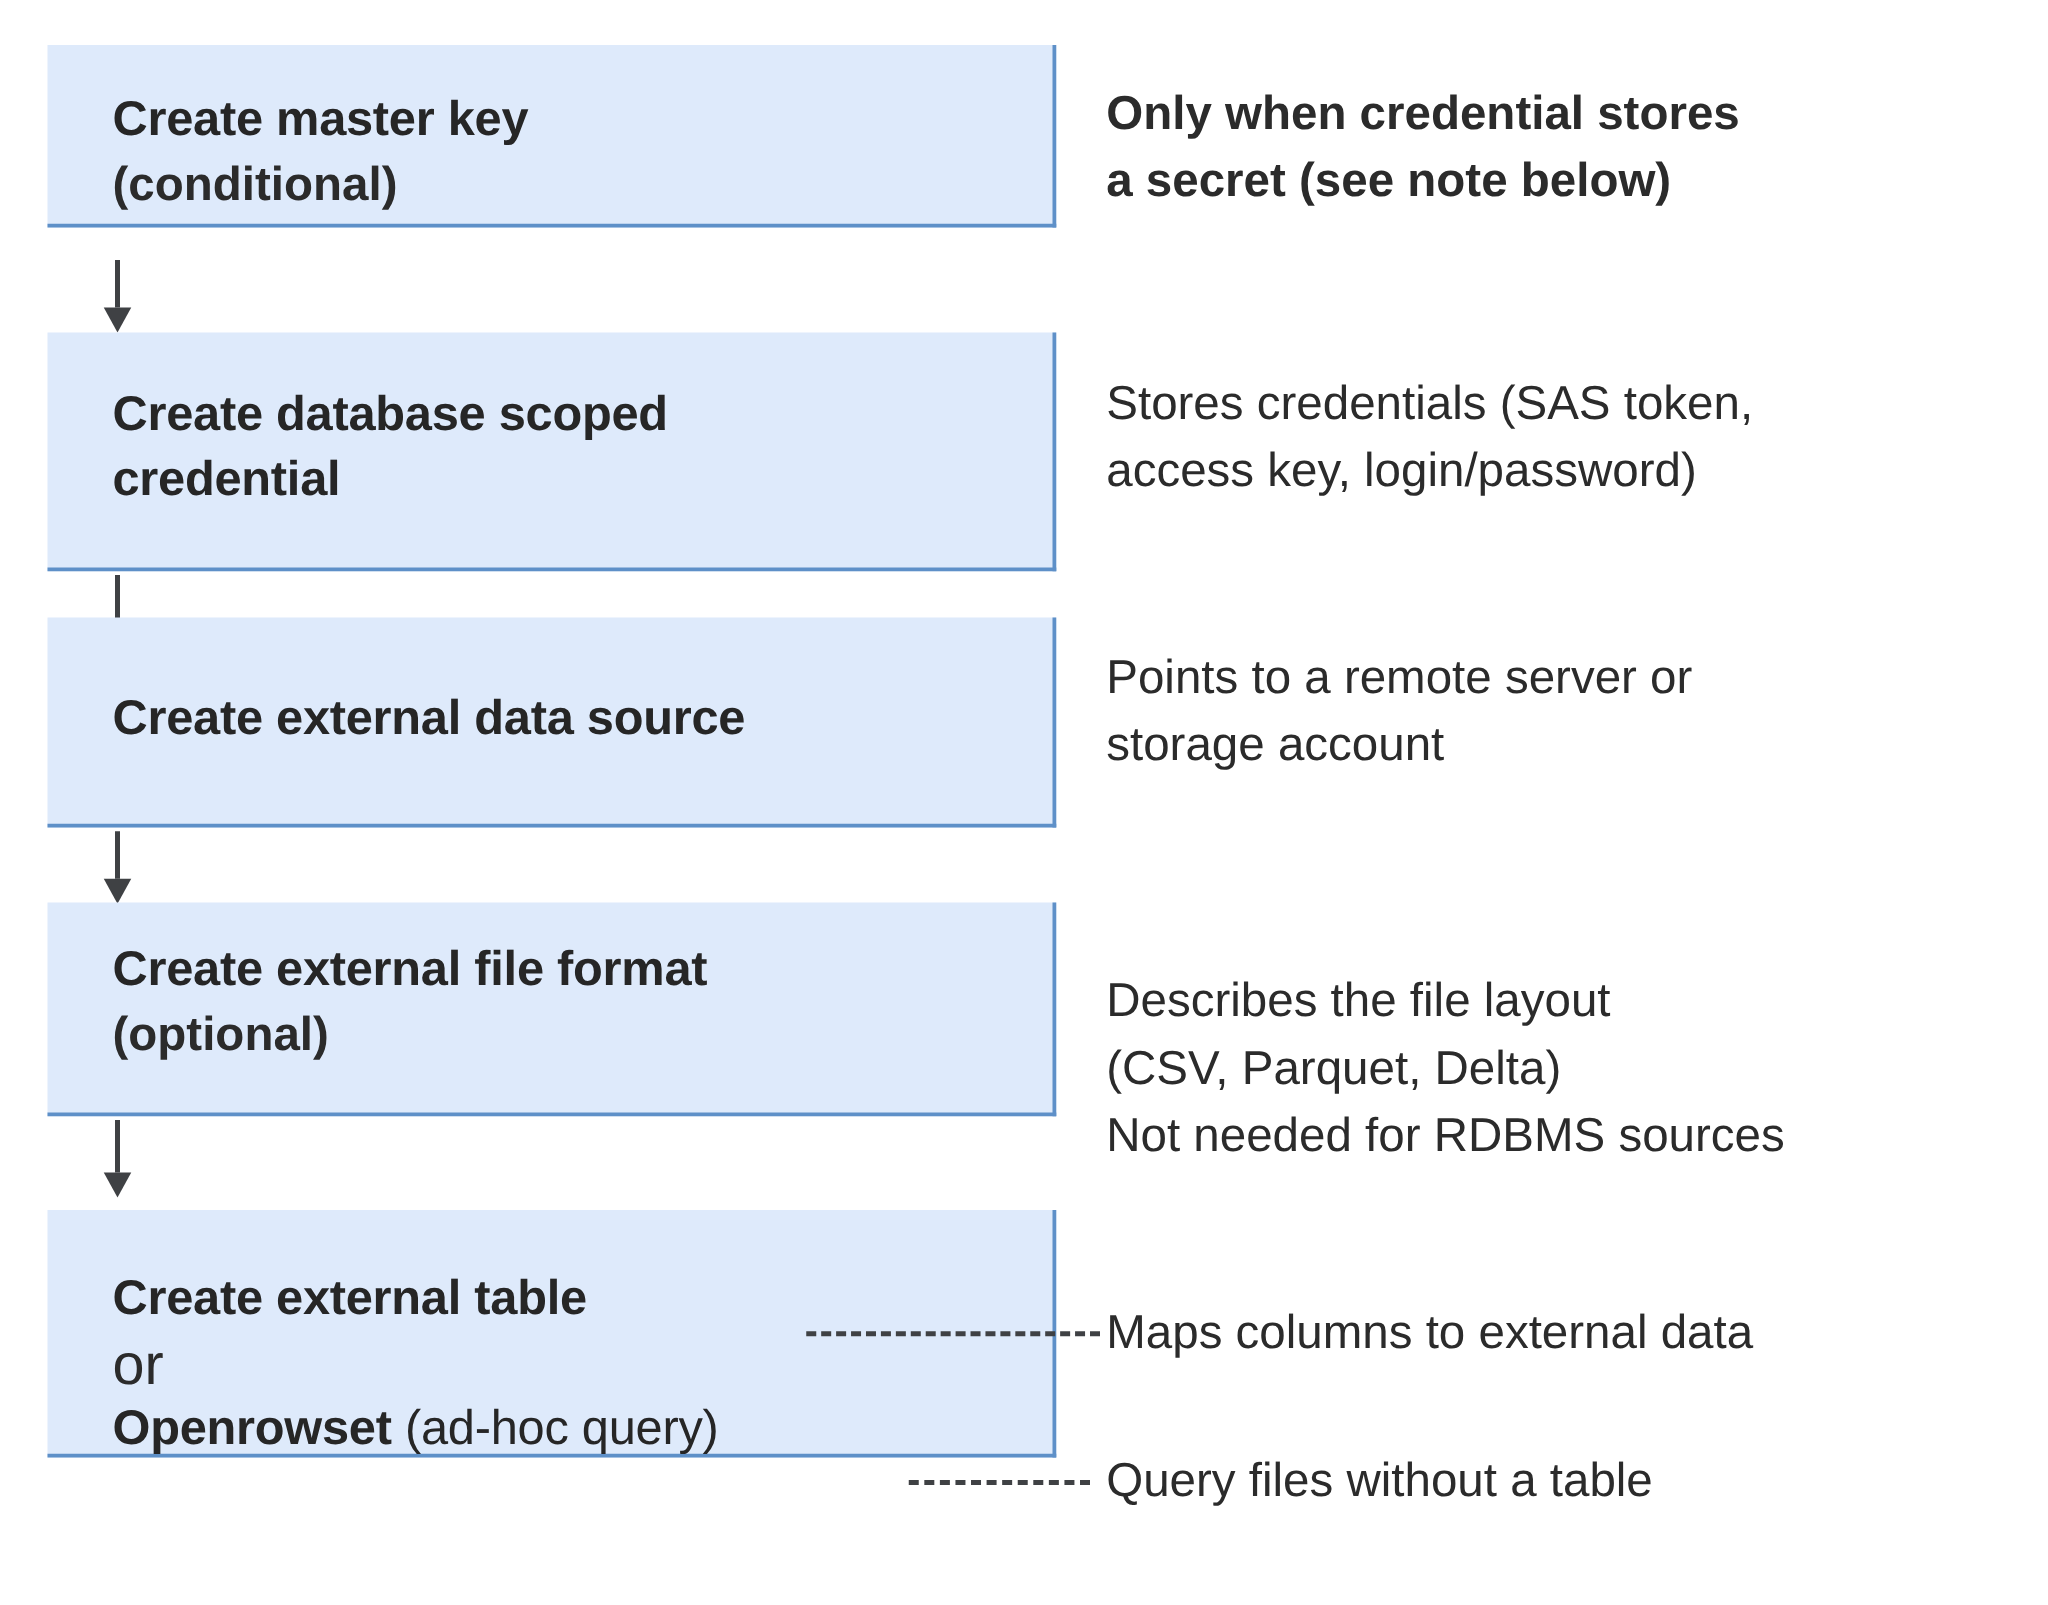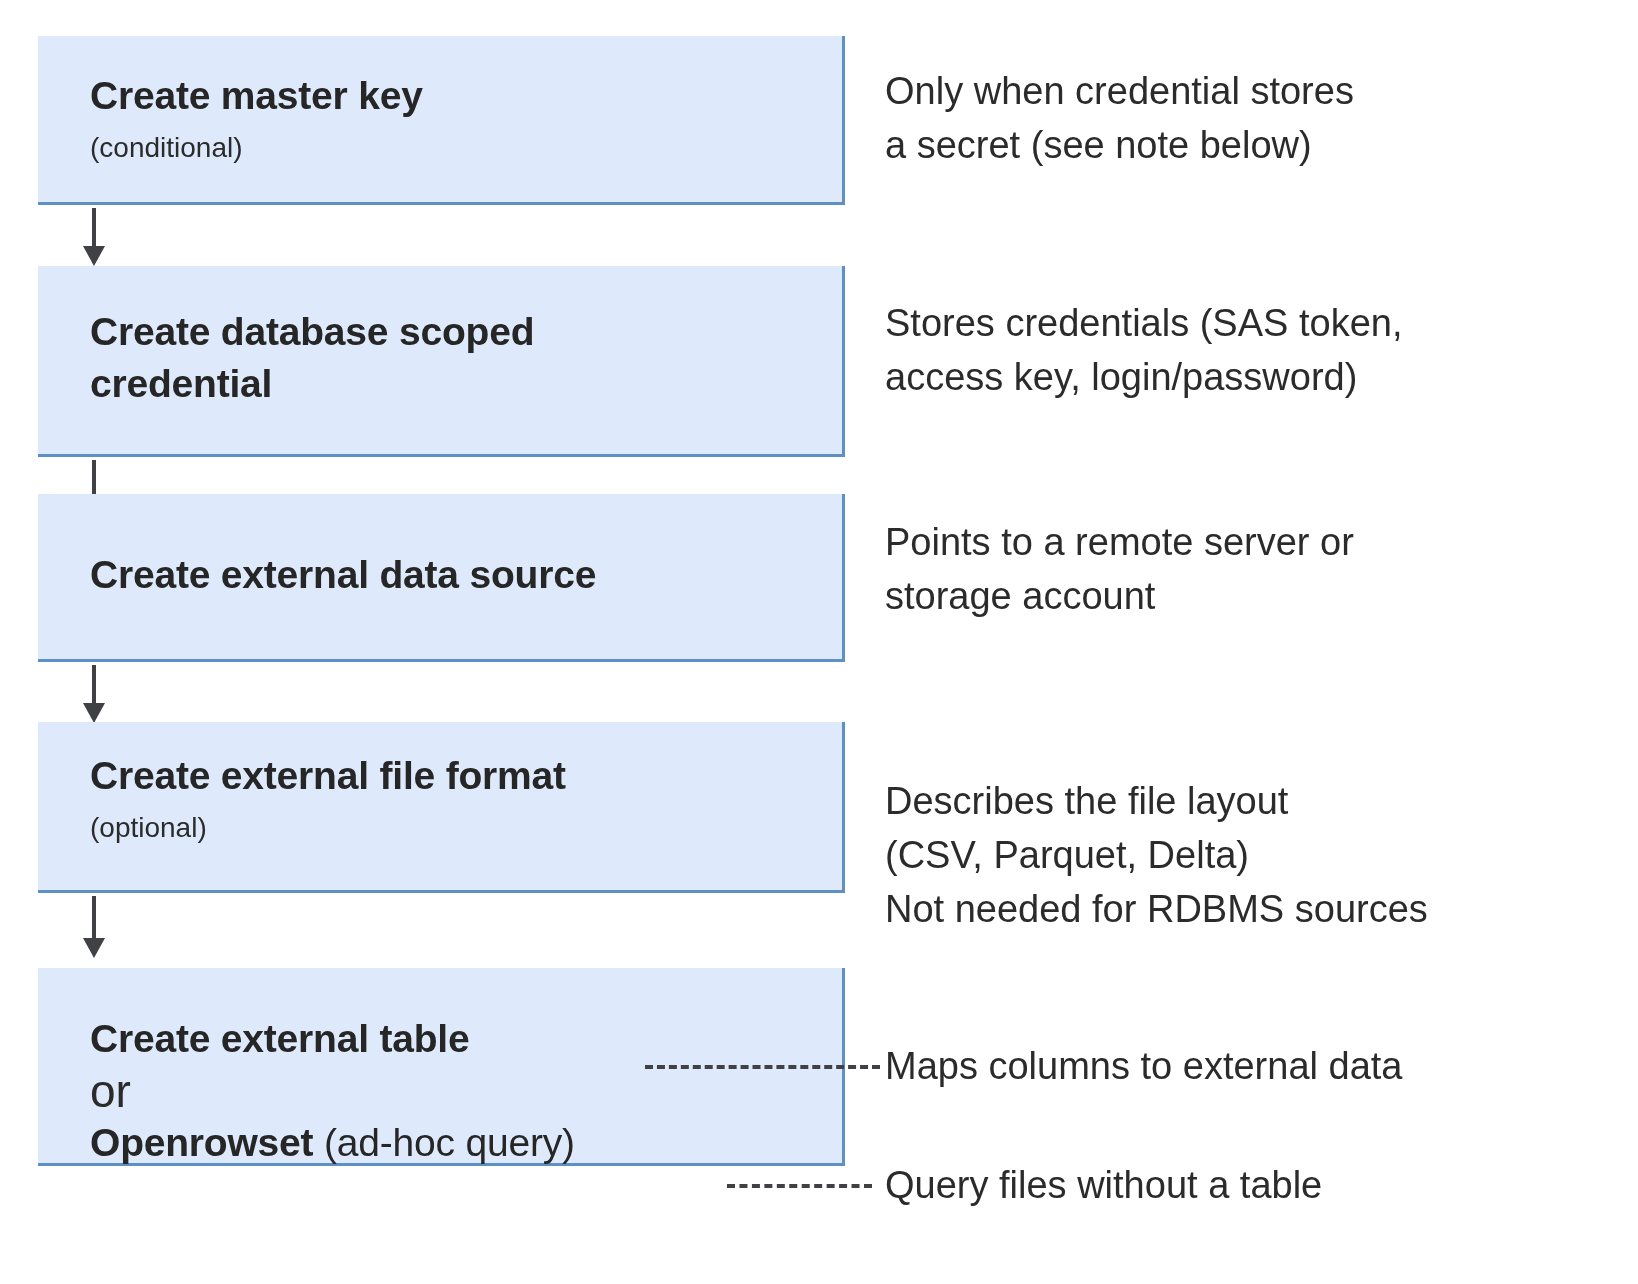--- a/index.html
+++ b/index.html
@@ -37,22 +37,22 @@
     right: 10px;
   }
   .step-title {
     font-weight: bold;
     font-size: 39px;
     line-height: 52px;
     color: #262626;
     letter-spacing: -0.2px;
   }
   .step-sub {
-    font-weight: normal;
-    font-size: 28px;
+    font-weight: bold;
+    font-size: 38px;
     line-height: 52px;
     color: #2b2b2b;
   }
   .step-or {
     font-weight: normal;
     font-size: 46px;
     line-height: 52px;
     color: #2b2b2b;
   }
   .step-inline-normal {
@@ -98,27 +98,27 @@
     position: absolute;
     height: 0;
     border-top: 4px dashed #3f4144;
   }
 </style>
 </head>
 <body>
 
 <div id="diagram">
 
-  <div class="step-box" style="top:36px; height:169px;">
+  <div class="step-box" style="top:36px; height:146px;">
     <div class="step-box-inner" style="top:34px;">
       <div class="step-title">Create master key</div>
       <div class="step-sub">(conditional)</div>
     </div>
   </div>
-  <div class="desc" style="top:64px;">Only when credential stores
+  <div class="desc" style="top:64px;font-weight:bold;">Only when credential stores
 a secret (see note below)</div>
   <div class="arrow" style="top:208px; height:58px;">
     <div class="arrow-shaft" style="height:38px;"></div>
     <div class="arrow-head" style="top:38px;"></div>
   </div>
 
   <div class="step-box" style="top:266px; height:191px;">
     <div class="step-box-inner" style="top:40px;">
       <div class="step-title" style="max-width:560px;">Create database scoped credential</div>
     </div>

